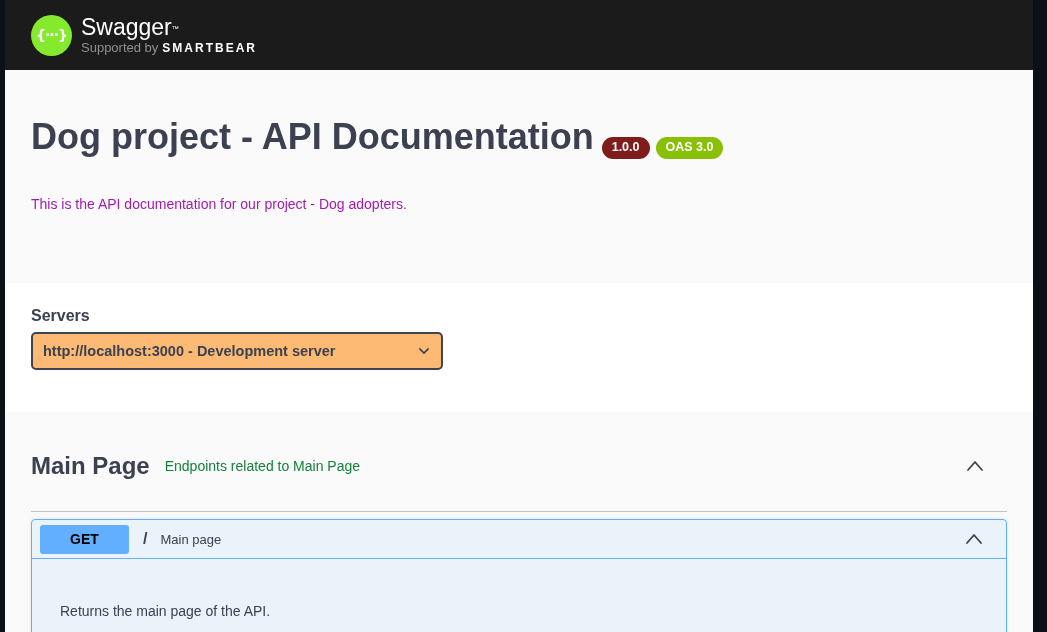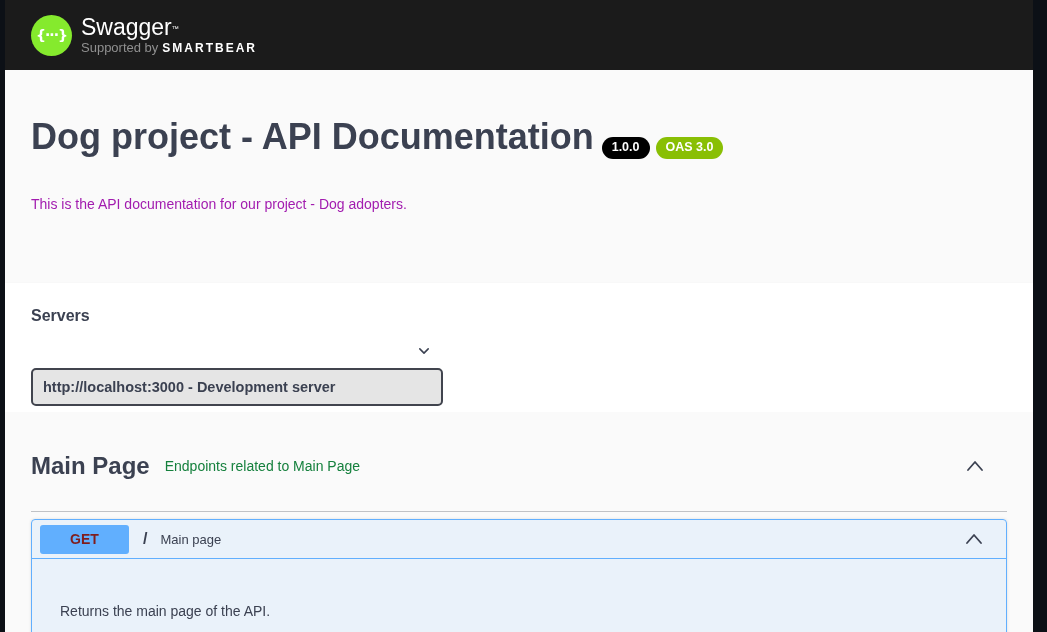--- a/index.html
+++ b/index.html
@@ -44,41 +44,40 @@
   .info-section { background: #fafafa; height: 213px; padding: 45px 26px 0; }
   .api-title {
     margin: 0; font-size: 36px; line-height: 43px; font-weight: bold;
     color: #3b4151;
   }
   .badges { display: inline-block; vertical-align: top; margin-left: 8px; margin-top: 2px; white-space: nowrap; }
   .badge {
     display: inline-block; color: #ffffff; font-size: 12.5px; font-weight: bold;
     padding: 3px 10px 4px; border-radius: 57px; line-height: 15px;
   }
-  .badge-version { background: #000000; margin-right: 6px; }
+  .badge-version { background: #7f1d1d; margin-right: 6px; }
   .badge-oas { background: #89bf04; }
   .api-description { margin: 36px 0 0; font-size: 14px; color: #a21caf; }
 
   
   .scheme-section {
     background: #ffffff; height: 129px; padding: 24px 26px 0;
     box-shadow: 0 1px 2px 0 rgba(0,0,0,0.15);
   }
   .servers-label { font-size: 16px; font-weight: bold; color: #3b4151; }
   .server-select-wrap { position: relative; width: 412px; margin-top: 7px; }
   select.server-select {
     width: 100%; height: 38px;
     border: 2px solid #41444e; border-radius: 5px;
-    background: #e5e5e5; color: #3b4151;
+    background: #fdba74; color: #3b4151;
     font-family: "Liberation Sans", sans-serif;
     font-size: 14.5px; font-weight: bold;
     padding: 0 36px 0 10px;
     -webkit-appearance: none; -moz-appearance: none; appearance: none;
     cursor: pointer;
-    margin-top: 36px;
   }
   .select-chevron {
     position: absolute; right: 12px; top: 12px; pointer-events: none;
     display: block; line-height: 0;
   }
 
   
   .operations-section { background: #fafafa; padding: 0 26px; }
   .opblock-tag {
     display: flex; align-items: center;
@@ -98,21 +97,21 @@
     box-shadow: 0 0 3px rgba(0,0,0,0.12);
   }
   .opblock-summary {
     display: flex; align-items: center;
     padding: 5px 10px 5px 8px;
     border-bottom: 1px solid #61affe;
     height: 39px;
     cursor: pointer;
   }
   .method-badge {
-    background: #61affe; color: #7f1d1d;
+    background: #61affe; color: #000000;
     font-size: 14px; font-weight: bold;
     width: 89px; height: 29px; line-height: 29px; text-align: center;
     border-radius: 3px; flex: none;
   }
   .op-path { margin-left: 14px; font-size: 16px; font-weight: bold; color: #3b4151; }
   .op-summary { margin-left: 13px; font-size: 13px; color: #3b4151; }
   .op-chevron { margin-left: auto; margin-right: 12px; line-height: 0; }
   .opblock-body { padding: 36px 20px 40px; }
   .op-description { margin: 8px; font-size: 14px; color: #3b4151; }
 

